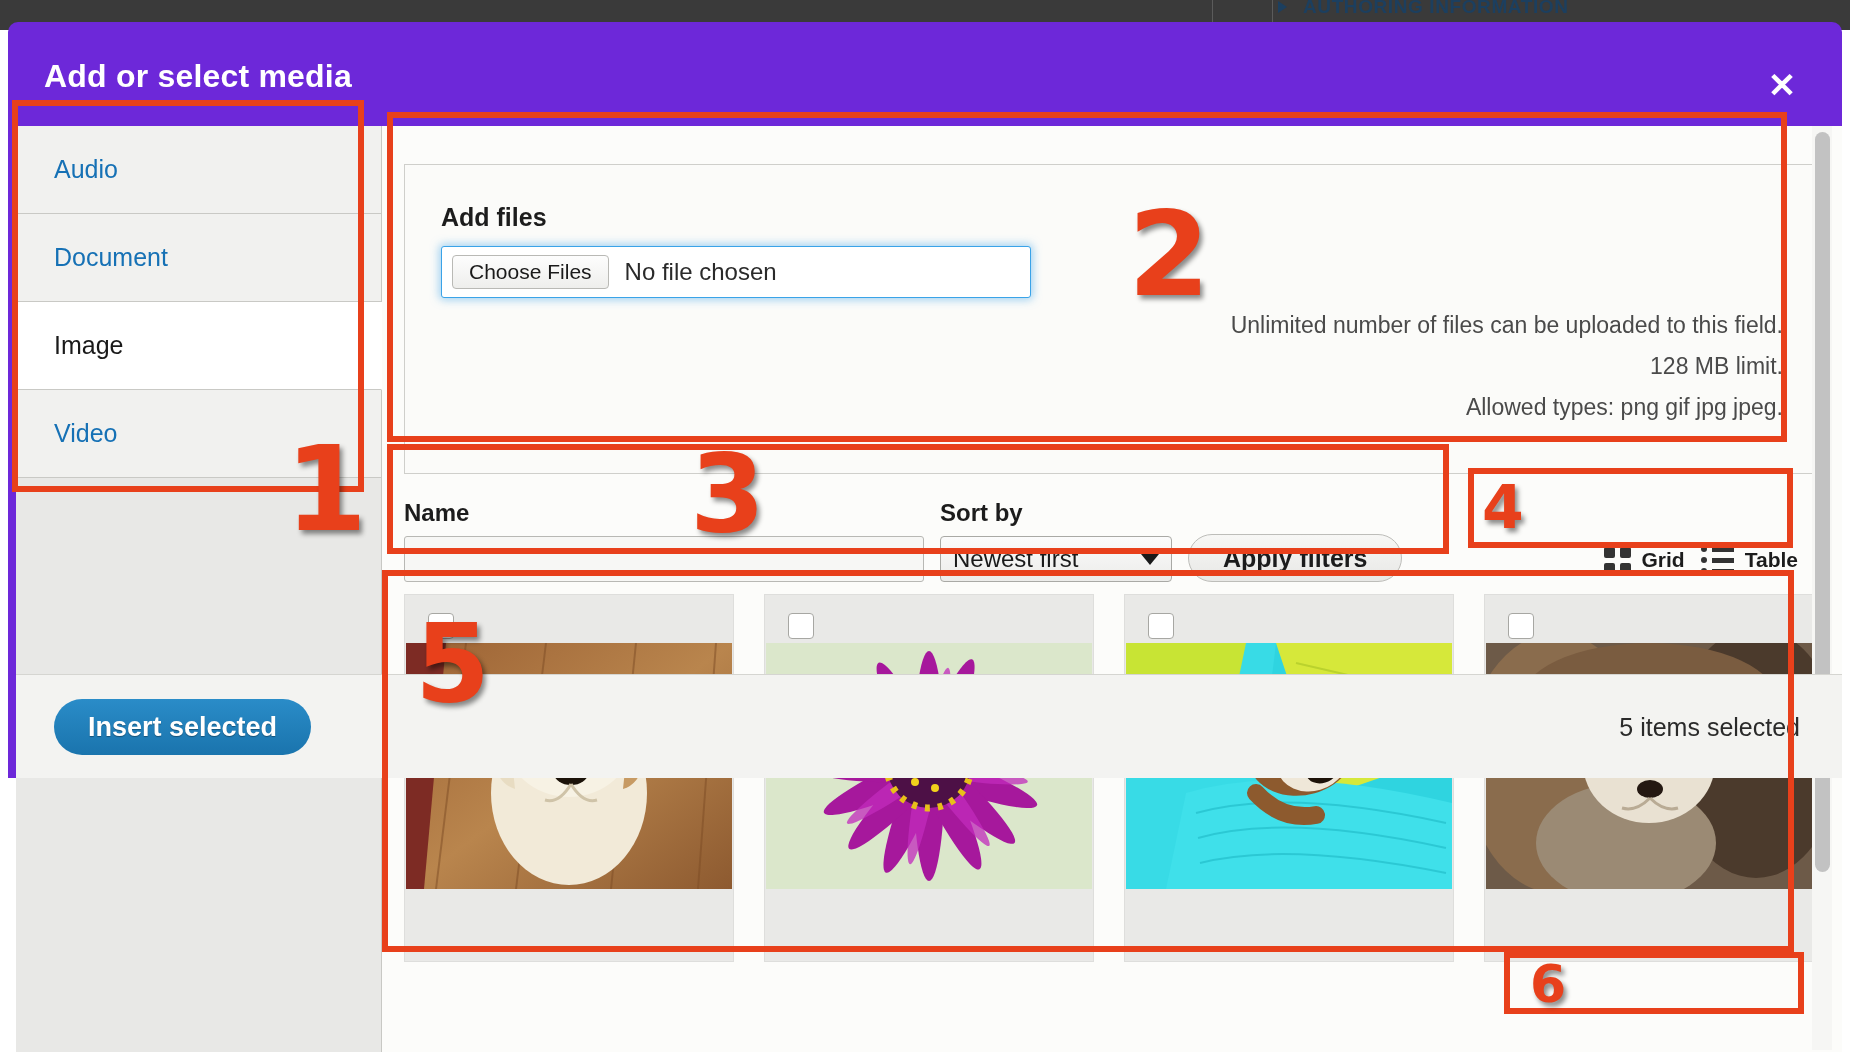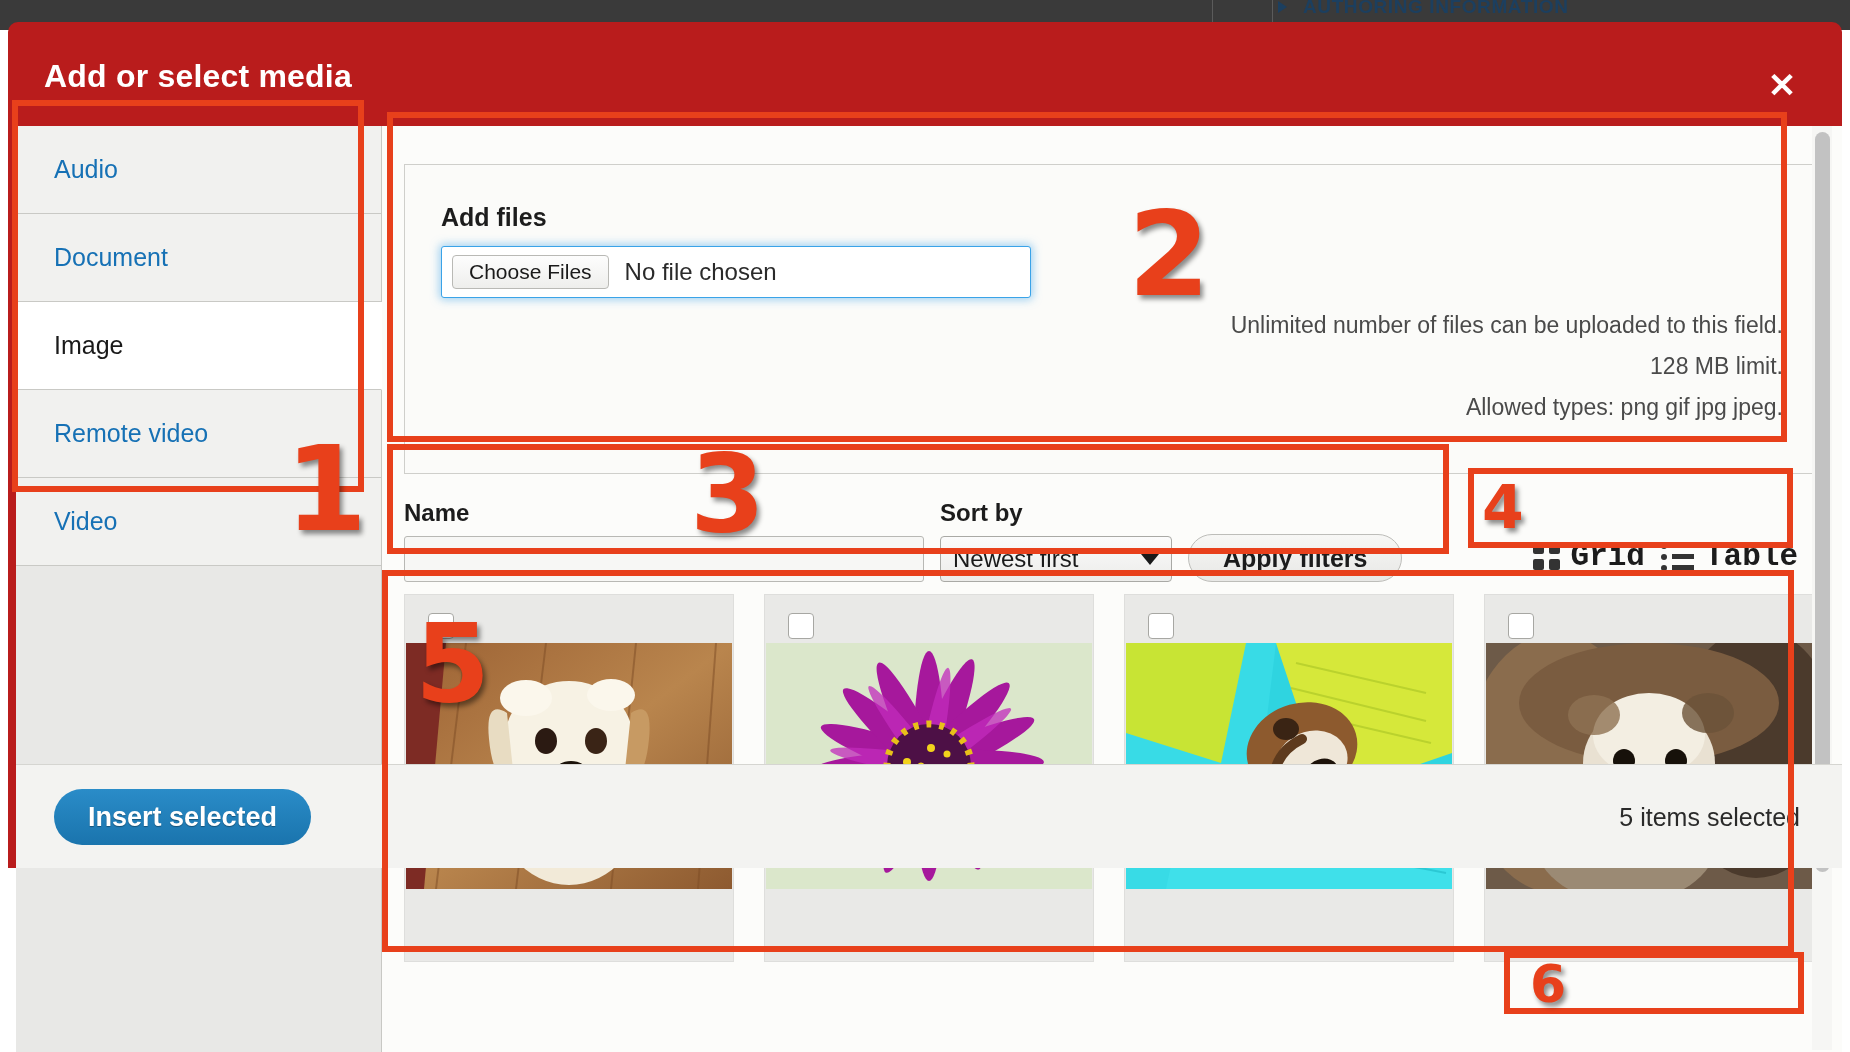--- a/index.html
+++ b/index.html
@@ -47,22 +47,22 @@
     border-top: 6px solid transparent;
     border-bottom: 6px solid transparent;
   }
   .bg-vline { position: absolute; top: 0; width: 1px; height: 30px; background: #5b5b5b; }
 
   
   .overlay {
     position: absolute;
     top: 22px; left: 8px;
     width: 1834px;
-    height: 846px;
-    background: #b91c1c;
+    height: 756px;
+    background: #6d28d9;
     border-radius: 10px 10px 0 0;
   }
 
   .modal-title {
     position: absolute;
     top: 36px;
     left: 36px;
     font-size: 32px;
     font-weight: bold;
     color: #ffffff;
@@ -247,25 +247,24 @@
     right: 22px;
     bottom: 8px;
     display: flex;
     align-items: center;
     gap: 16px;
   }
   .view-opt {
     display: flex;
     align-items: center;
     gap: 11px;
-    font-size: 31px;
+    font-size: 21px;
     font-weight: bold;
     color: #1c1c1c;
     cursor: pointer;
-    font-family: Liberation Mono, monospace;
   }
   .grid-glyph {
     display: grid;
     grid-template-columns: 11px 11px;
     grid-template-rows: 11px 11px;
     gap: 5px;
   }
   .grid-glyph i { background: #333333; border-radius: 2px; display: block; }
   .list-glyph { display: flex; flex-direction: column; gap: 5px; }
   .list-glyph span { display: flex; align-items: center; gap: 5px; }
@@ -399,23 +398,20 @@
 
       <div class="vtabs">
         <div class="vtab">
             <span>Audio</span>
           </div>
         <div class="vtab">
             <span>Document</span>
           </div>
         <div class="vtab active">
             <span>Image</span>
-          </div>
-        <div class="vtab">
-            <span>Remote video</span>
           </div>
         <div class="vtab">
             <span>Video</span>
           </div>
       </div>
 
       <div class="rpane">
 
         <div class="addfiles-panel">
           <div class="addfiles-label">Add files</div>

